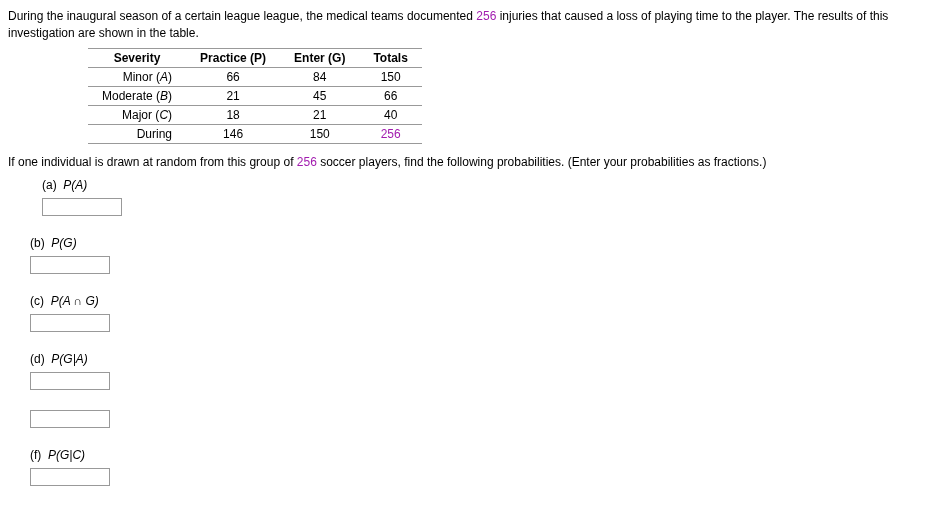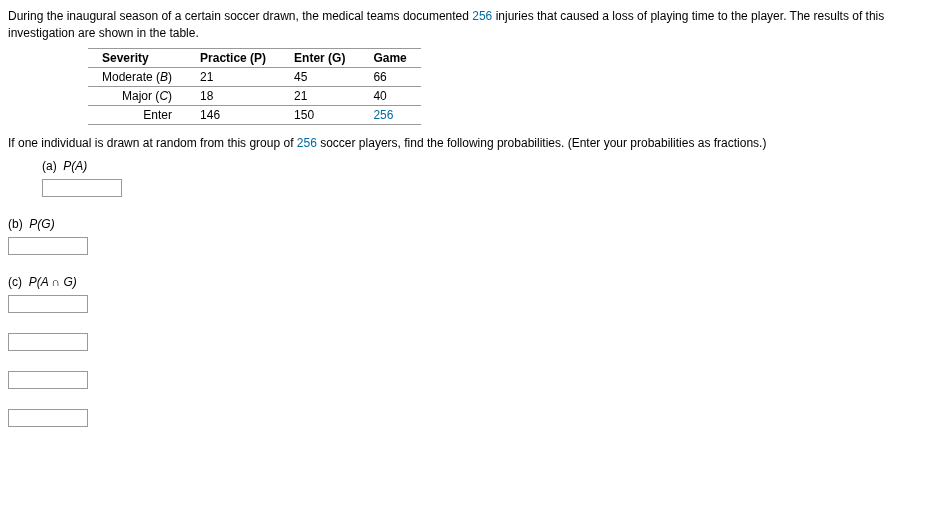--- a/index.html
+++ b/index.html
@@ -4,82 +4,88 @@
   <style>
     * { margin: 0; padding: 0; box-sizing: border-box; }
     body {
       font-family: Arial, Helvetica, sans-serif;
       font-size: 12px;
       color: #000;
       padding: 8px;
       background: #fff;
     }
     .intro { margin-bottom: 6px; line-height: 1.4; }
-    .highlight { color: #0369a1; }
+    .highlight { color: #a21caf; }
     .severity-italic { font-style: italic; }
     table.data-table {
       border-collapse: collapse;
       margin-left: 80px;
       margin-bottom: 10px;
     }
     table.data-table th, table.data-table td {
       border-top: 1px solid #999;
       border-bottom: 1px solid #999;
       padding: 2px 14px;
-      text-align: left;
+      text-align: center;
       font-weight: normal;
     }
     table.data-table th { font-weight: bold; }
     table.data-table td:first-child { text-align: right; }
     .instruction { margin-bottom: 8px; line-height: 1.4; }
     .question-item {
       margin-bottom: 20px;
     }
     .question-item.first { margin-left: 34px; }
-    .question-item:not(.first) { }
+    .question-item:not(.first) { margin-left: 22px; }
     .question-label { margin-bottom: 6px; display: block; }
     .answer-input {
       border: 1px solid #999;
       width: 80px;
       height: 18px;
       background: #fff;
       padding: 1px 3px;
       font-family: inherit;
       font-size: 12px;
     }
   </style>
 </head>
 <body>
 
 <div class="intro">
-  <span>During the inaugural season of a certain soccer drawn, the medical teams documented </span><span class="highlight">256</span><span> injuries that caused a loss of playing time to the player. The results of this investigation are shown in the table.</span>
+  <span>During the inaugural season of a certain league league, the medical teams documented </span><span class="highlight">256</span><span> injuries that caused a loss of playing time to the player. The results of this investigation are shown in the table.</span>
 </div>
 
 <table class="data-table">
   <tbody>
       <tr>
     <th>Severity</th>
     <th>Practice (P)</th>
     <th>Enter (G)</th>
-    <th>Game</th>
+    <th>Totals</th>
+  </tr>
+  <tr>
+    <td>Minor (<span class="severity-italic">A</span>)</td>
+    <td>66</td>
+    <td>84</td>
+    <td>150</td>
   </tr>
   <tr>
     <td>Moderate (<span class="severity-italic">B</span>)</td>
     <td>21</td>
     <td>45</td>
     <td>66</td>
   </tr>
   <tr>
     <td>Major (<span class="severity-italic">C</span>)</td>
     <td>18</td>
     <td>21</td>
     <td>40</td>
   </tr>
   <tr>
-    <td>Enter</td>
+    <td>During</td>
     <td>146</td>
     <td>150</td>
     <td class="highlight">256</td>
   </tr>
 </tbody>
   </table>
 
 <div class="instruction">
   <span>If one individual is drawn at random from this group of </span><span class="highlight">256</span><span> soccer players, find the following probabilities. (Enter your probabilities as fractions.)</span>
 </div>
@@ -99,22 +105,28 @@
 </div>
 
 <div class="question-item">
   <span class="question-label">
     <span>(c)</span>&nbsp;&nbsp;<span class="severity-italic">P(A ∩ G)</span>
   </span>
   <input type="text" class="answer-input" style="">
 </div>
 
 <div class="question-item">
+  <span class="question-label">
+    <span>(d)</span>&nbsp;&nbsp;<span class="severity-italic">P(G|A)</span>
+  </span>
   <input type="text" class="answer-input" style="">
 </div>
 
 <div class="question-item">
   <input type="text" class="answer-input" style="">
 </div>
 
 <div class="question-item">
+  <span class="question-label">
+    <span>(f)</span>&nbsp;&nbsp;<span class="severity-italic">P(G|C)</span>
+  </span>
   <input type="text" class="answer-input" style="">
 </div>
 
 </body></html>

